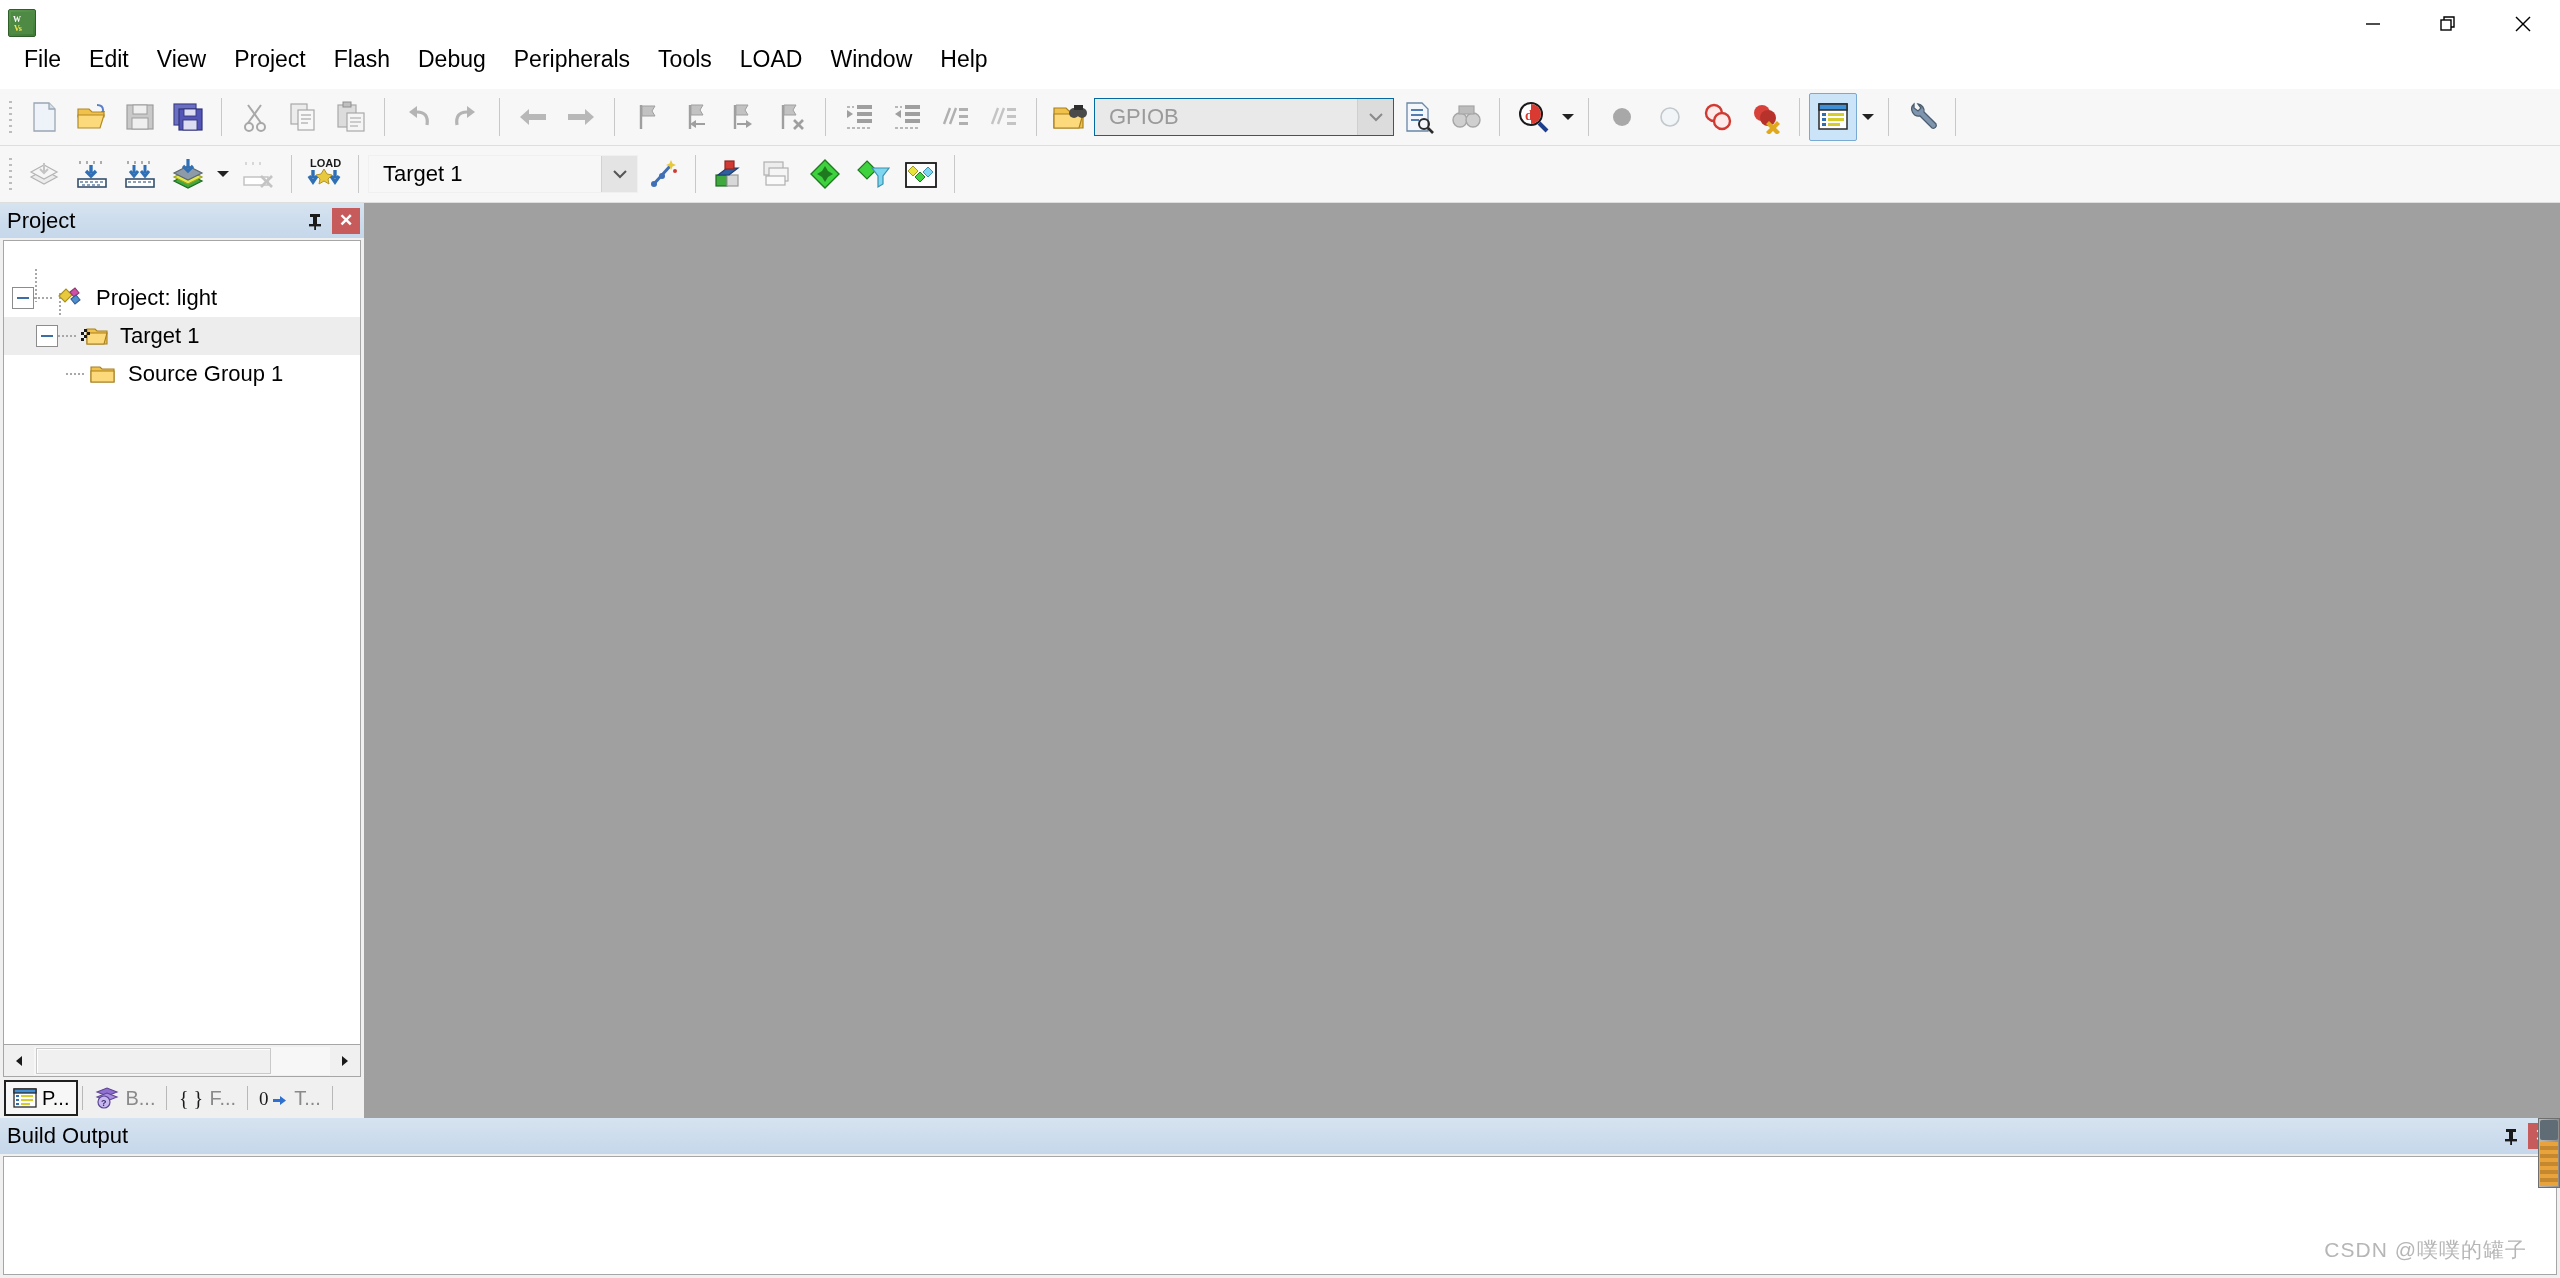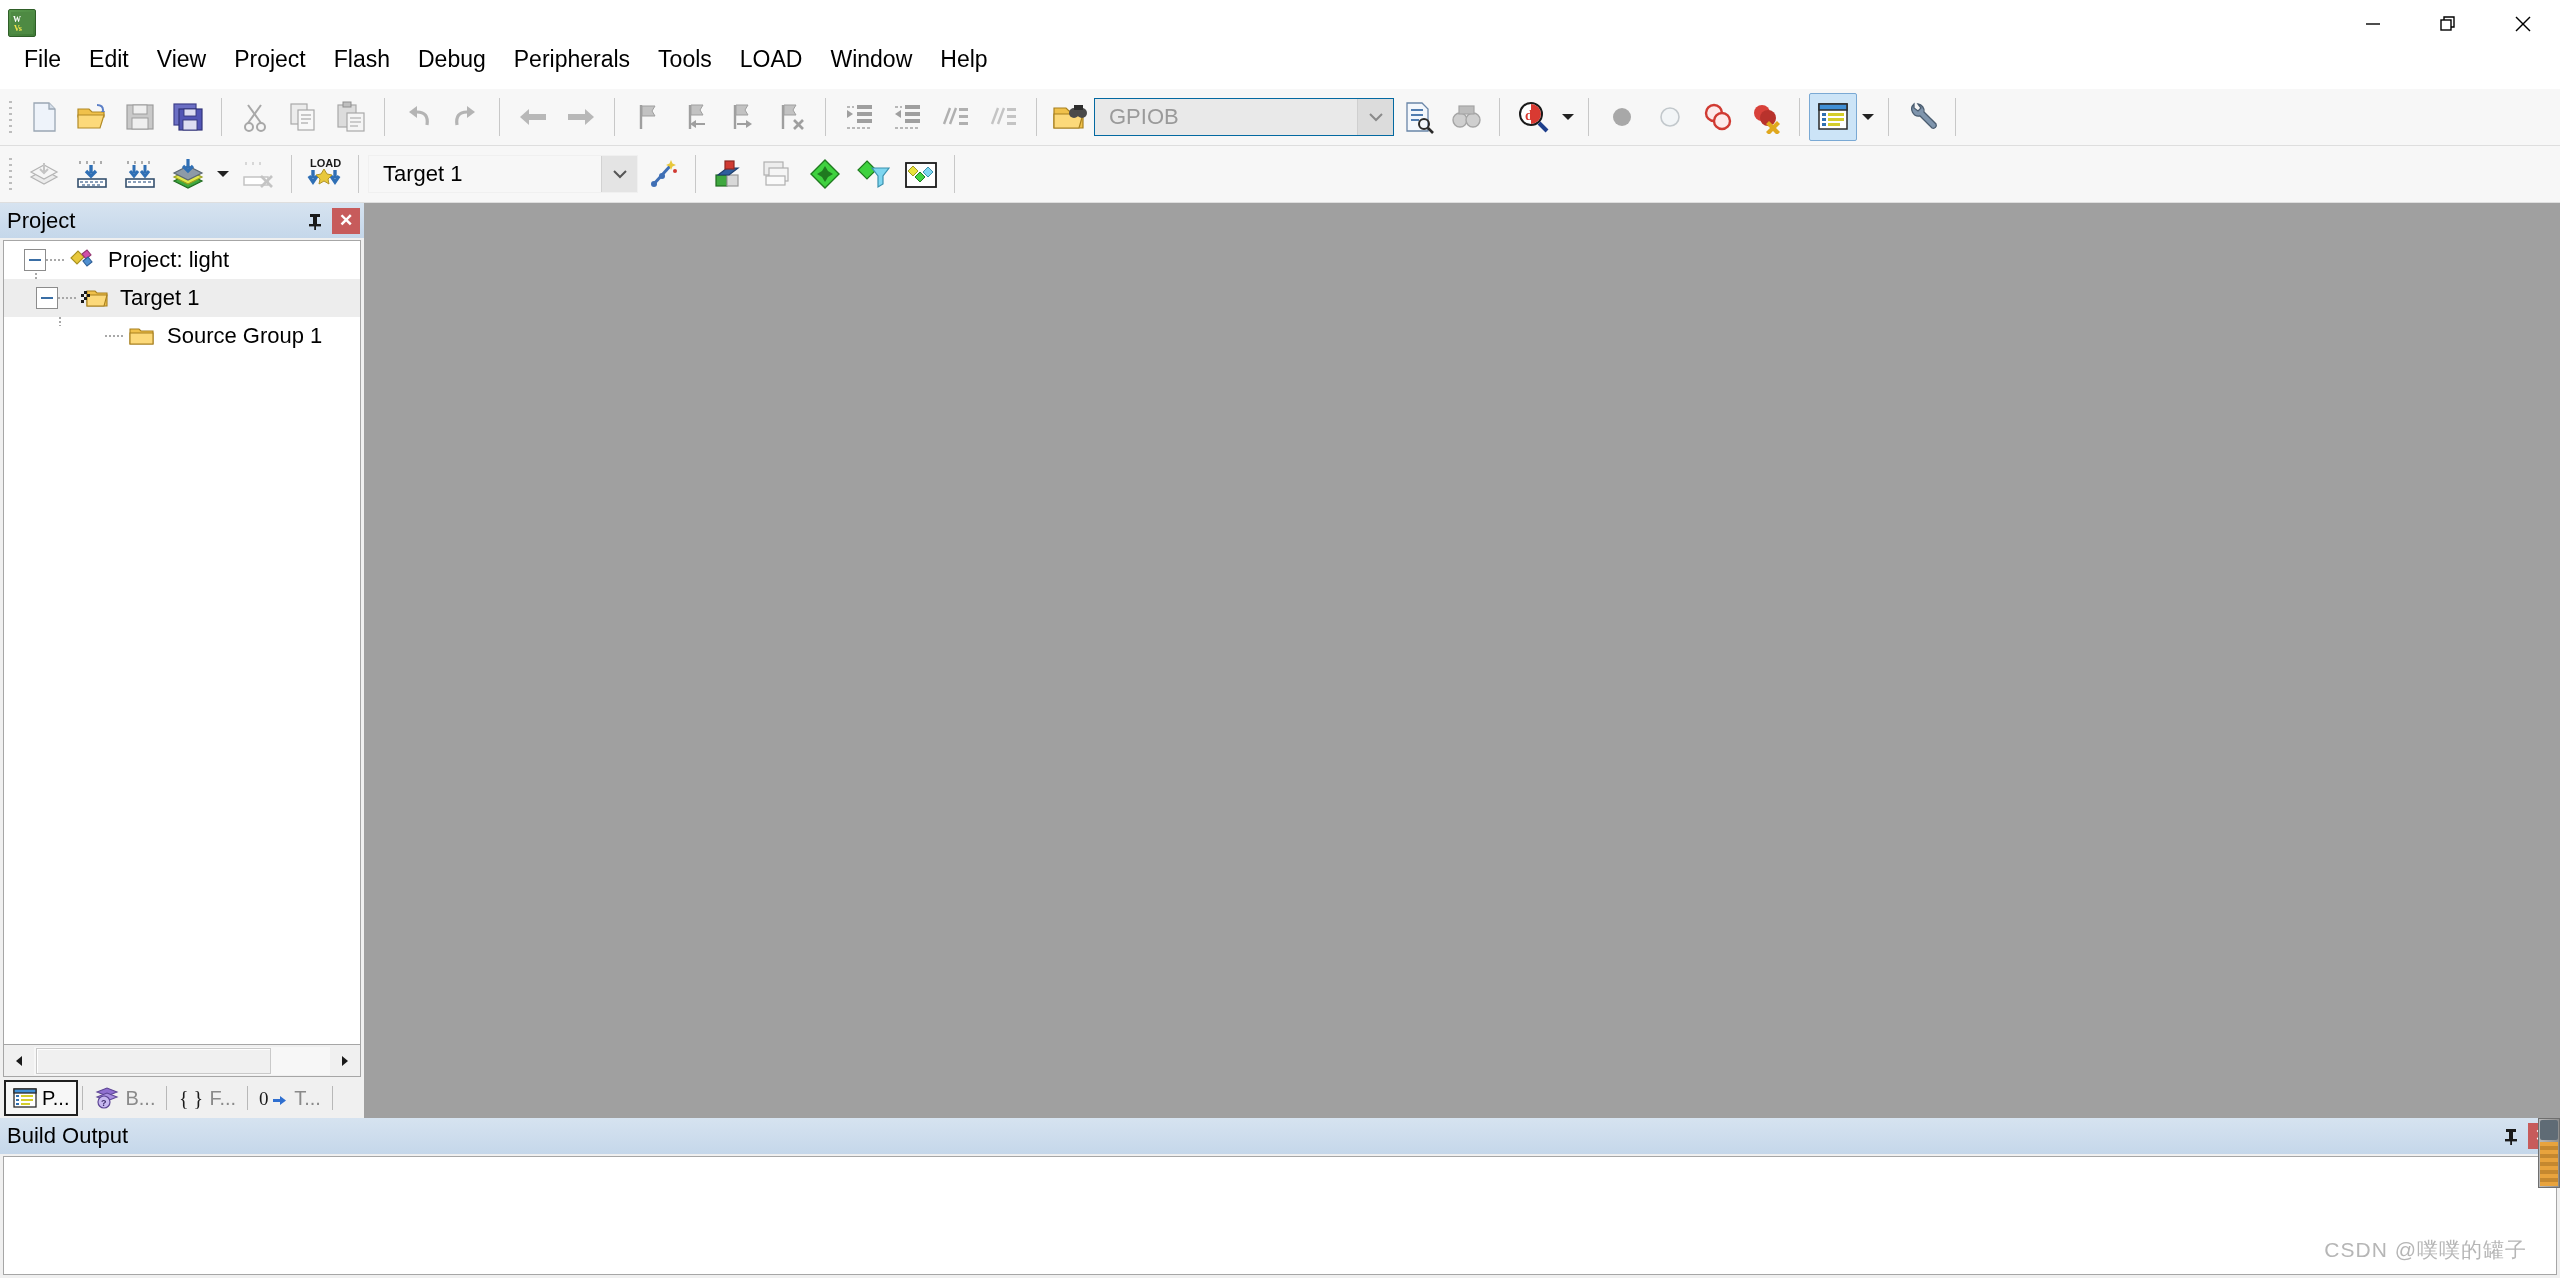--- a/index.html
+++ b/index.html
@@ -806,21 +806,21 @@
           <span>✕</span>
         </div>
       </div>
     </div>
 
     <div class="tree-area">
 
       <div class="tree-vdots" style="left:31px; top:28px; height:33px;"></div>
       <div class="tree-vdots" style="left:55px; top:52px; height:33px;"></div>
 
-      <div class="tree-row" style="padding-left:20px;">
+      <div class="tree-row" style="padding-left:8px;margin-top:38px;">
         <div class="expander">
             <span></span>
           </div>
         <div class="tree-dots"></div>
         <div class="tree-icon">
           <svg width="28" height="24" viewBox="0 0 28 24">
             <path d="M2 10 l7 -7 l6 6 l-7 7 z" fill="#e8c83c" stroke="#a8901f" stroke-width="1.1"></path>
             <path d="M13 6 l5 -4 l4 5 l-5 4 z" fill="#d04fa8" stroke="#93356f" stroke-width="1.1"></path>
             <path d="M14 13 l5 -4 l4 5 l-5 4 z" fill="#4f8fd0" stroke="#2f5f96" stroke-width="1.1"></path>
           </svg>
@@ -842,21 +842,21 @@
                 <rect x="4" y="11" width="3" height="3"></rect>
               <rect x="1" y="14" width="3" height="3"></rect>
                 <rect x="7" y="8" width="3" height="3"></rect>
               <rect x="4" y="5" width="3" height="3"></rect>
             </g>
           </svg>
         </div>
         <div class="tree-label">Target 1</div>
       </div>
 
-      <div class="tree-row" style="padding-left:79px;">
+      <div class="tree-row" style="padding-left:40px;">
         <div style="width:22px;"></div>
         <div class="tree-dots"></div>
         <div class="tree-icon">
           <svg width="28" height="24" viewBox="0 0 28 24">
             <path d="M2 5 h9 l2 2 h12 v13 h-23 z" fill="#f0c14b" stroke="#a8801f" stroke-width="1.1"></path>
             <path d="M2 9 h23 v11 h-23 z" fill="#fcd97a" stroke="#a8801f" stroke-width="1.1"></path>
           </svg>
         </div>
         <div class="tree-label">Source Group 1</div>
       </div>

